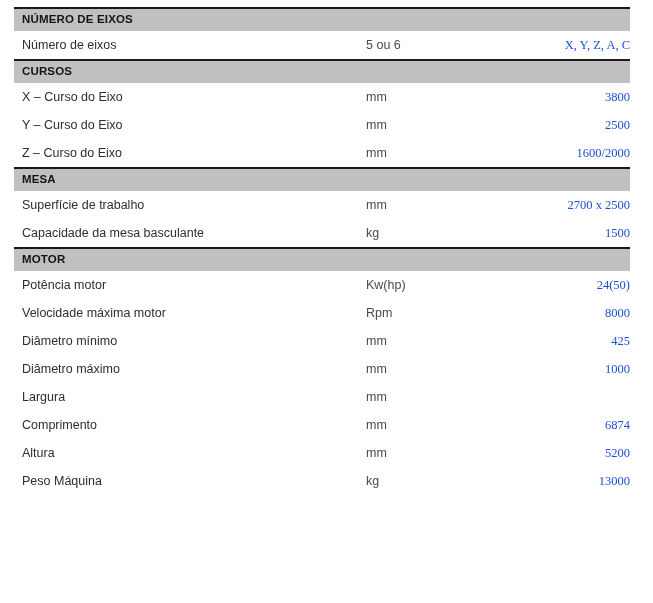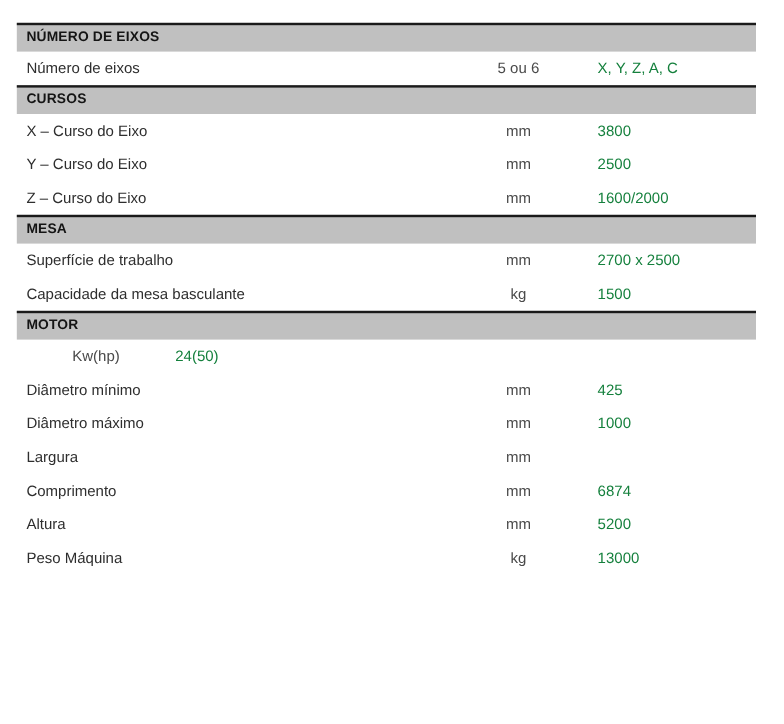--- a/index.html
+++ b/index.html
@@ -9,21 +9,21 @@
   }
   body {
     width: 653px;
     height: 603px;
     font-family: "Liberation Sans", sans-serif;
     overflow: hidden;
   }
   #spec-table {
     position: absolute;
     left: 14px;
-    top: 19px;
+    top: 7px;
     width: 616px;
   }
   .section {
     width: 100%;
   }
   .section-header {
     background: #c0c0c0;
     border-top: 2px solid #1a1a1a;
     height: 24px;
     display: flex;
@@ -53,32 +53,32 @@
     padding-left: 8px;
     box-sizing: border-box;
     font-size: 12.5px;
     color: #2e2e2e;
     white-space: nowrap;
     overflow: hidden;
   }
   .cell-unit {
     width: 132px;
     box-sizing: border-box;
-    text-align: center;
     font-size: 12.5px;
     color: #4a4a4a;
     white-space: nowrap;
   }
   .cell-value {
     width: 132px;
     box-sizing: border-box;
-    text-align: left;
+    text-align: right;
     font-size: 12.5px;
-    color: #15803d;
+    color: #1d4ed8;
     white-space: nowrap;
+    font-family: Liberation Serif, serif;
   }
 </style>
 </head>
 <body>
 
 <div id="spec-table">
     <div class="section">
       <div class="section-header">
         <span class="section-title">NÚMERO DE EIXOS</span>
       </div>
@@ -128,22 +128,28 @@
           <div class="cell-value">1500</div>
         </div>
       </div>
     </div>
     <div class="section">
       <div class="section-header">
         <span class="section-title">MOTOR</span>
       </div>
       <div class="rows">
         <div class="spec-row">
+          <div class="cell-label">Potência motor</div>
           <div class="cell-unit">Kw(hp)</div>
           <div class="cell-value">24(50)</div>
+        </div>
+        <div class="spec-row">
+          <div class="cell-label">Velocidade máxima motor</div>
+          <div class="cell-unit">Rpm</div>
+          <div class="cell-value">8000</div>
         </div>
       </div>
     </div>
     <div class="section">
       <div class="rows">
         <div class="spec-row">
           <div class="cell-label">Diâmetro mínimo</div>
           <div class="cell-unit">mm</div>
           <div class="cell-value">425</div>
         </div>

